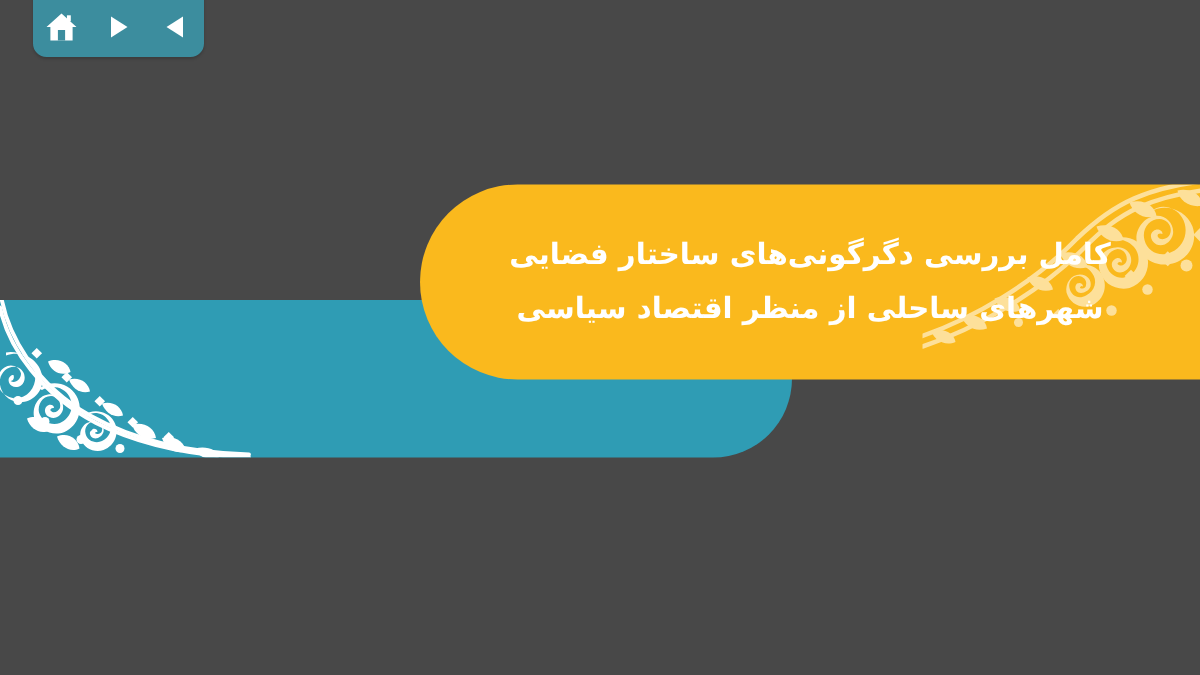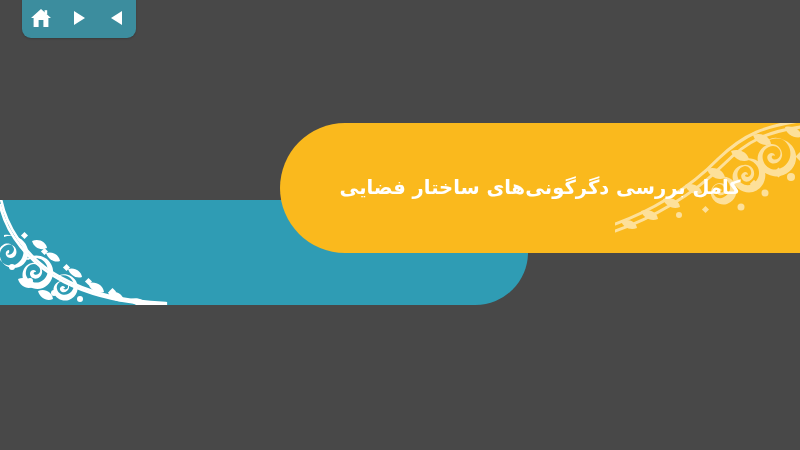--- a/index.html
+++ b/index.html
@@ -168,20 +168,21 @@
         <circle cx="196" cy="16" r="4"></circle>
         <circle cx="176" cy="54" r="4"></circle>
         <circle cx="150" cy="70" r="3.5"></circle>
         <circle cx="126" cy="84" r="3.5"></circle>
         <circle cx="64" cy="92" r="3"></circle>
       </g>
     </svg>
 
     <div id="title-block">
       <div class="title-line">کامل بررسی دگرگونی‌های ساختار فضایی</div>
+      <div class="title-line">شهرهای ساحلی از منظر اقتصاد سیاسی</div>
     </div>
   </div>
 
   <div id="navbar">
 
     <div class="nav-btn" title="قبلی">
       <svg width="18" height="18" viewBox="0 0 18 18">
         <polygon points="14,2 14,16 3,9" fill="#ffffff"></polygon>
       </svg>
     </div>

